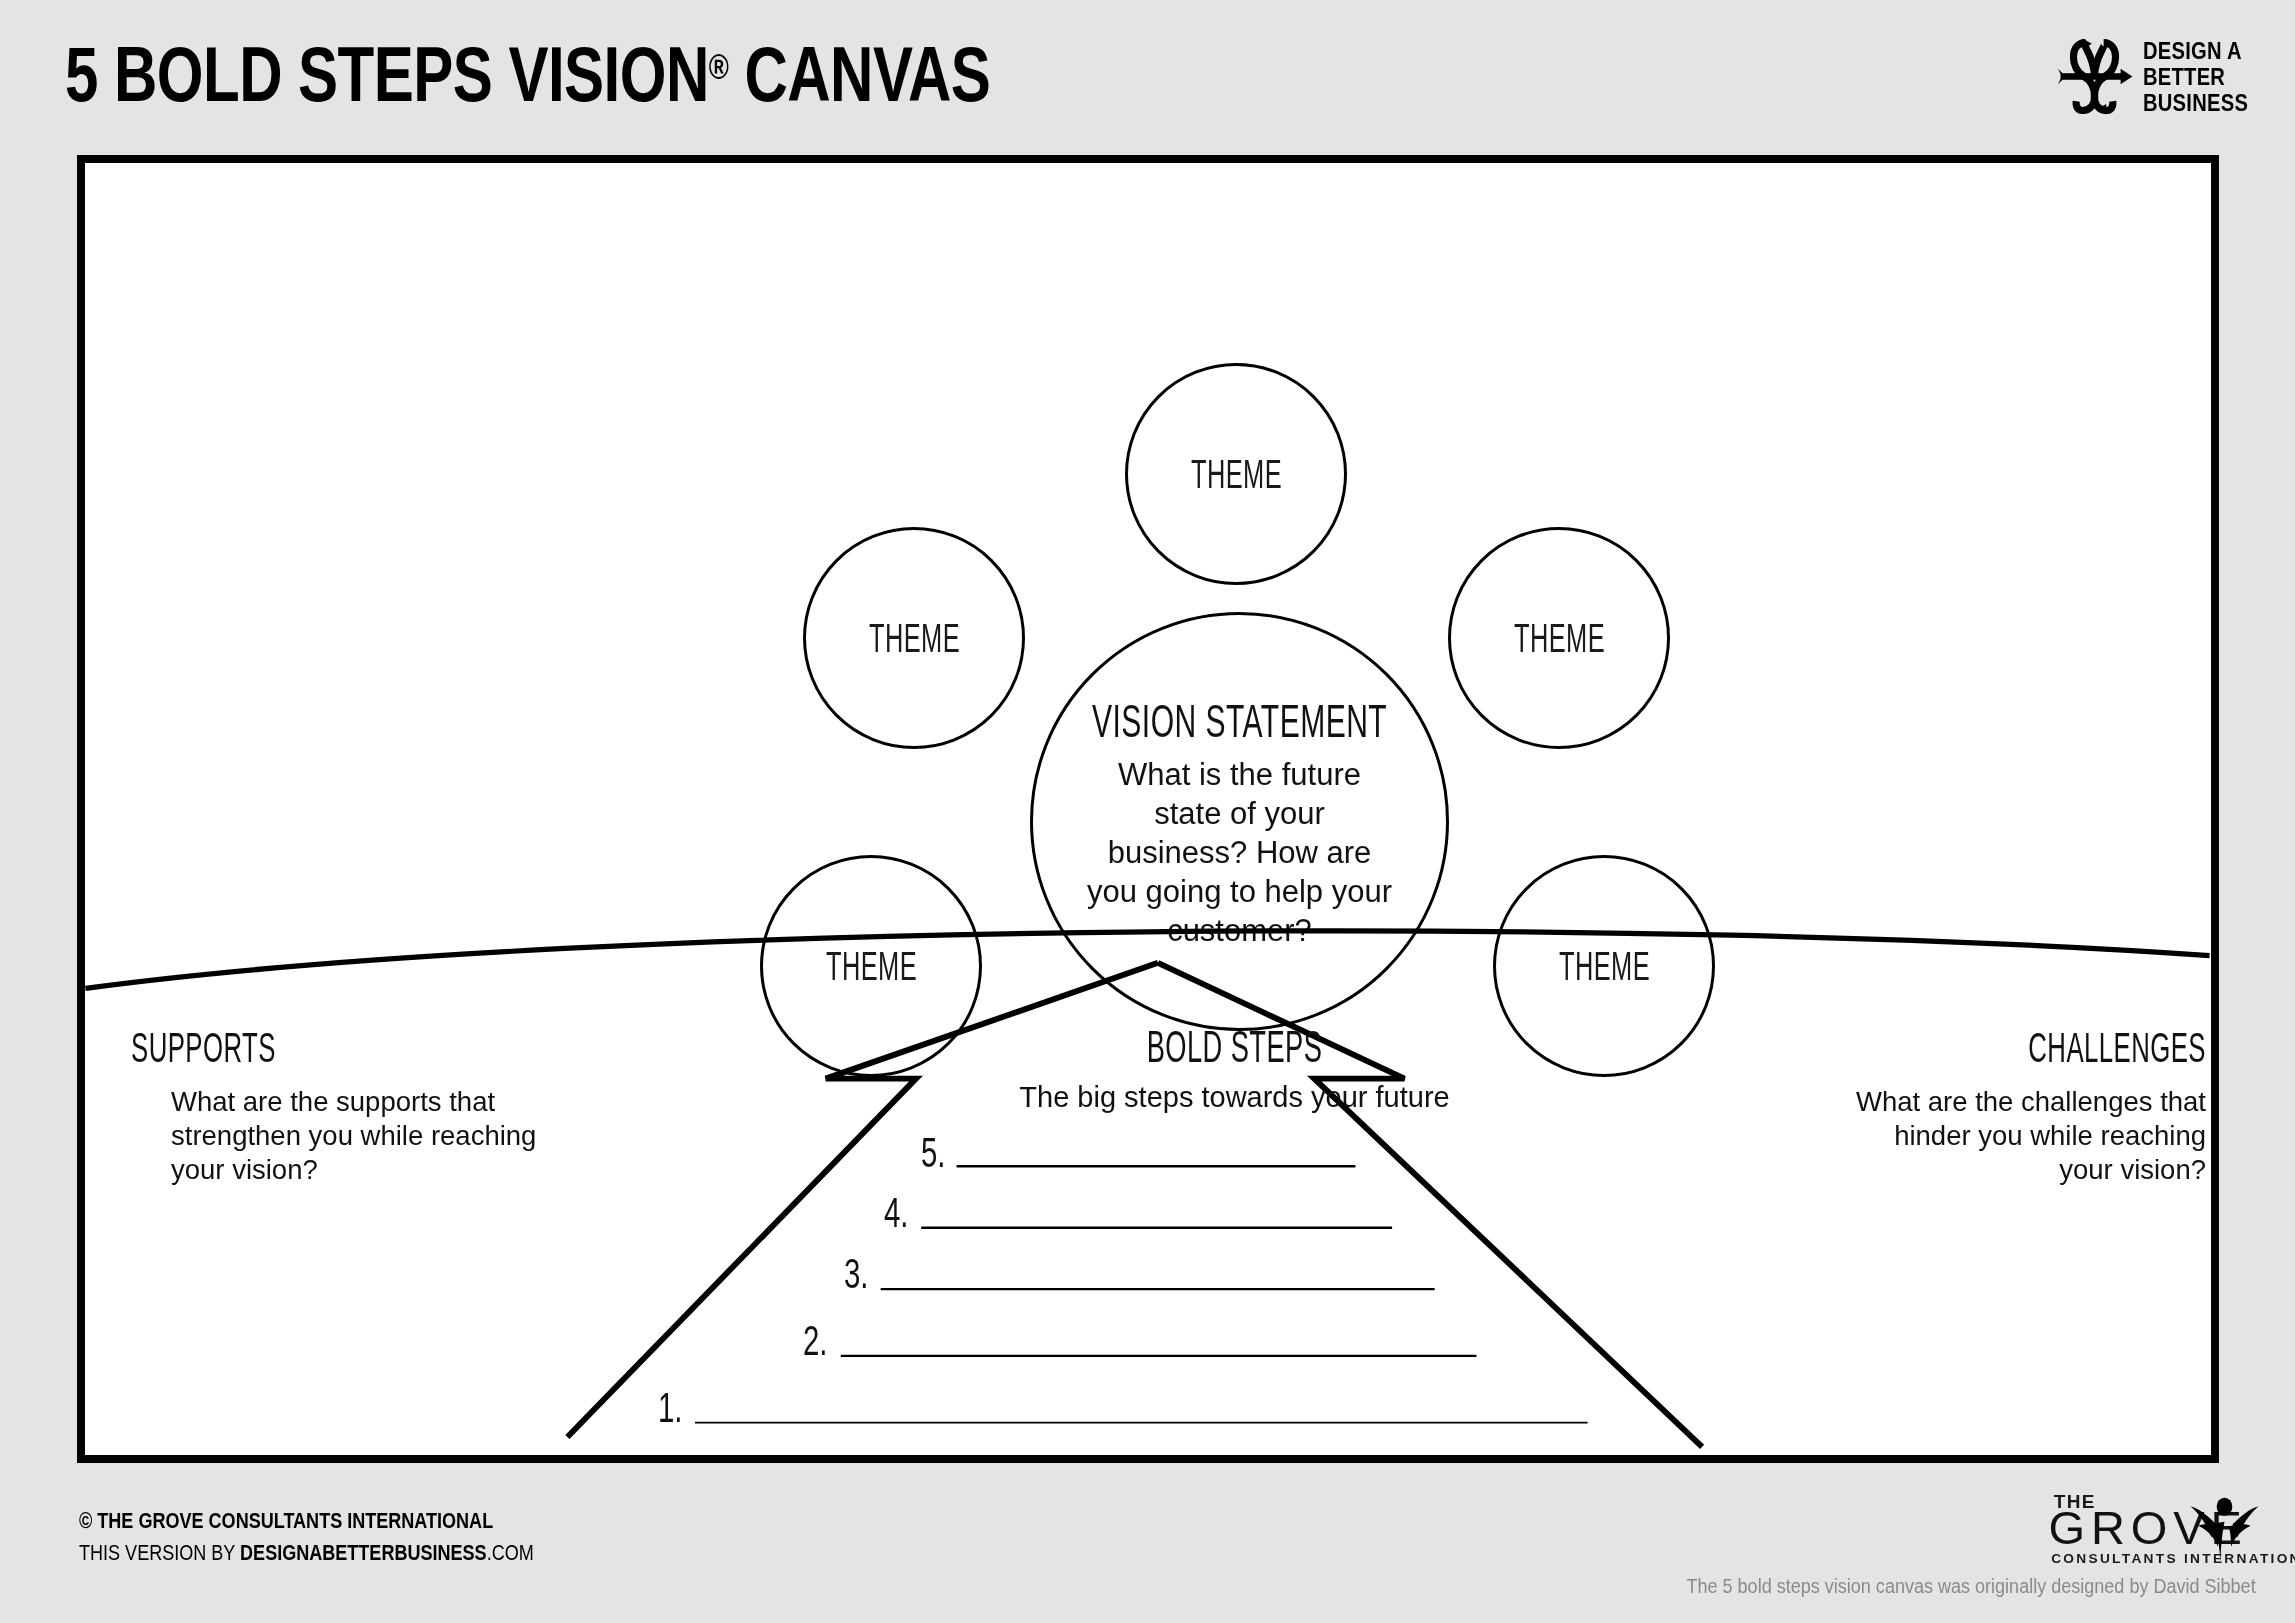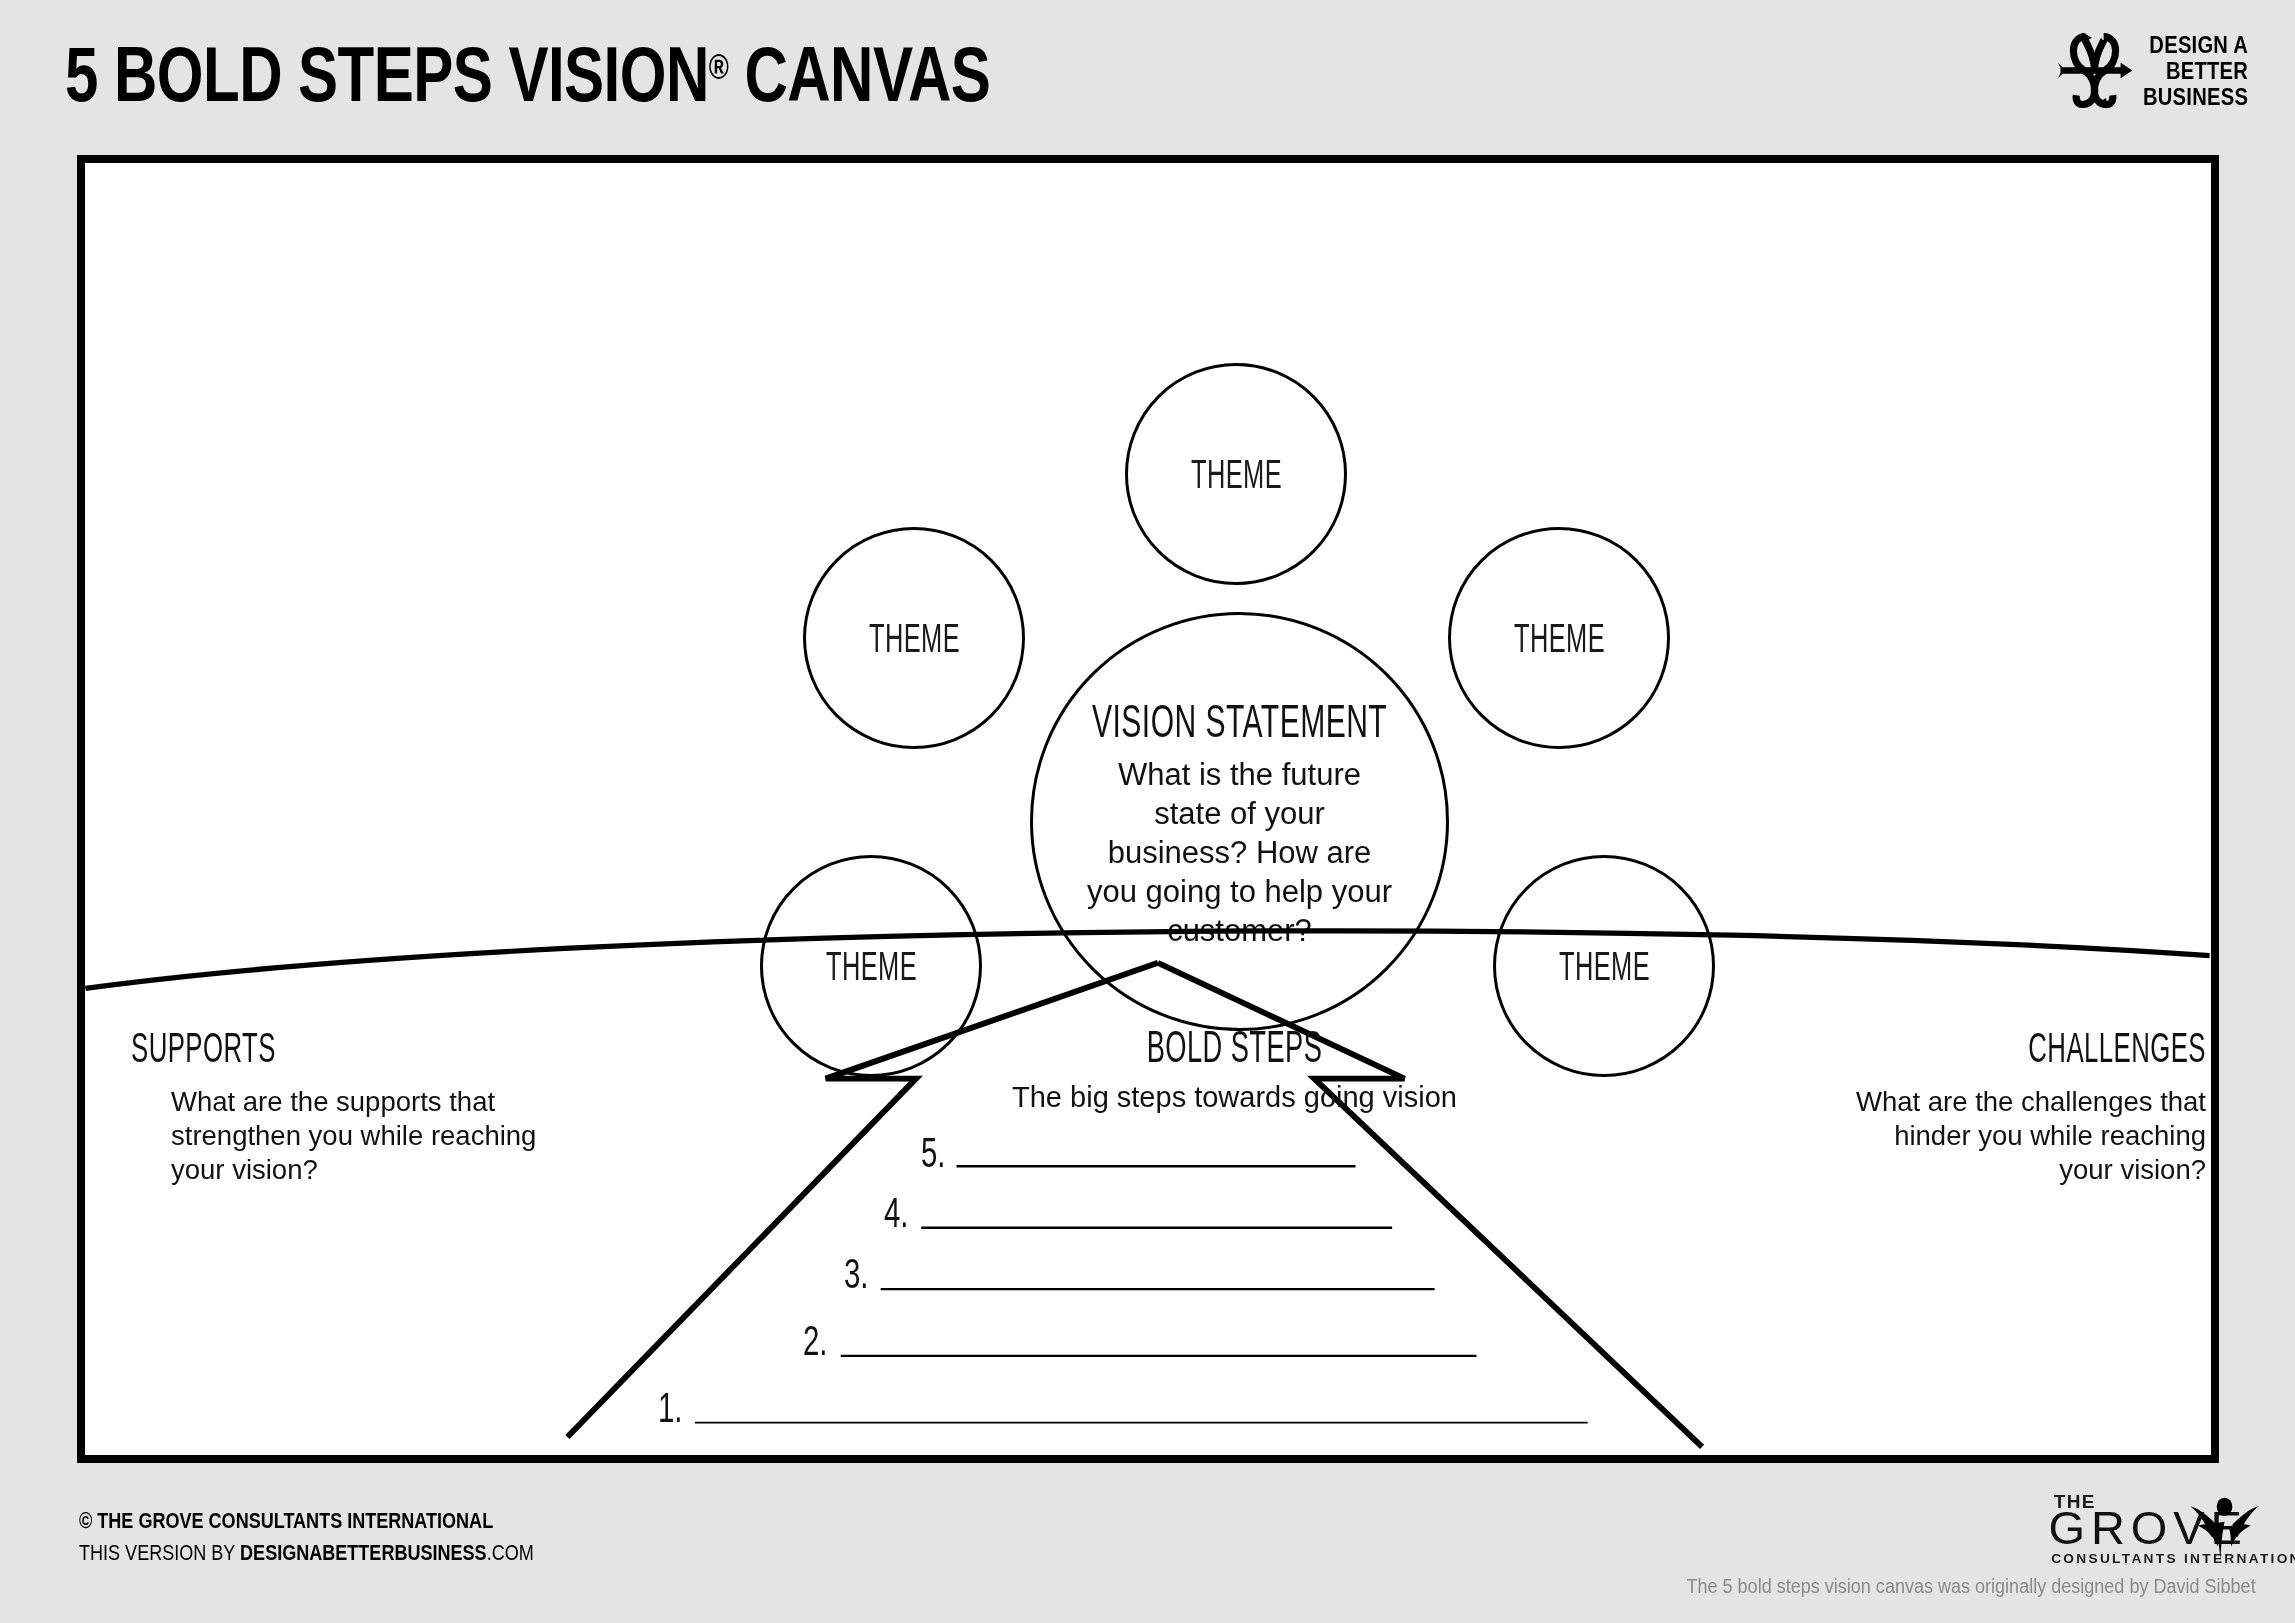--- a/index.html
+++ b/index.html
@@ -16,21 +16,21 @@
     position:absolute;left:65px;top:27.5px;
     font-family:"Liberation Sans", sans-serif;
     font-weight:bold;font-size:77px;line-height:77px;
     letter-spacing:-0.7px;
     transform:scaleX(0.78);transform-origin:left top;
     color:#000;white-space:nowrap;
   }
   #page-title .reg{font-size:35px;vertical-align:22px;}
 
   
-  #dabb-logo{position:absolute;right:31px;top:25px;width:209px;height:92px;text-align:right;}
+  #dabb-logo{position:absolute;right:31px;top:31px;width:209px;height:92px;}
   #dabb-mark{position:absolute;left:0;top:5.2px;width:79px;height:81px;}
   #dabb-text{
     position:absolute;left:88px;top:6.5px;
     font-weight:bold;font-size:24px;line-height:26px;
     transform:scaleX(0.84);transform-origin:left top;
     letter-spacing:0.3px;color:#000;
   }
 
   
   #canvas-frame{
@@ -211,21 +211,21 @@
       <div class="side-desc">What are the supports that strengthen you while reaching your vision?</div>
     </div>
 
     <div id="challenges-block">
       <div class="side-title">CHALLENGES</div>
       <div class="side-desc">What are the challenges that hinder you while reaching your vision?</div>
     </div>
 
     <div id="boldsteps-block">
       <div id="boldsteps-title">BOLD STEPS</div>
-      <div id="boldsteps-sub">The big steps towards going vision</div>
+      <div id="boldsteps-sub">The big steps towards your future</div>
     </div>
 
   </div>
 </div>
 
 <div id="footer">
   <div id="copyright">© THE GROVE CONSULTANTS INTERNATIONAL</div>
   <div id="version-line"><span class="light">THIS VERSION BY </span><span class="strong">DESIGNABETTERBUSINESS</span><span class="light">.COM</span></div>
 
   <div id="grove-logo">

